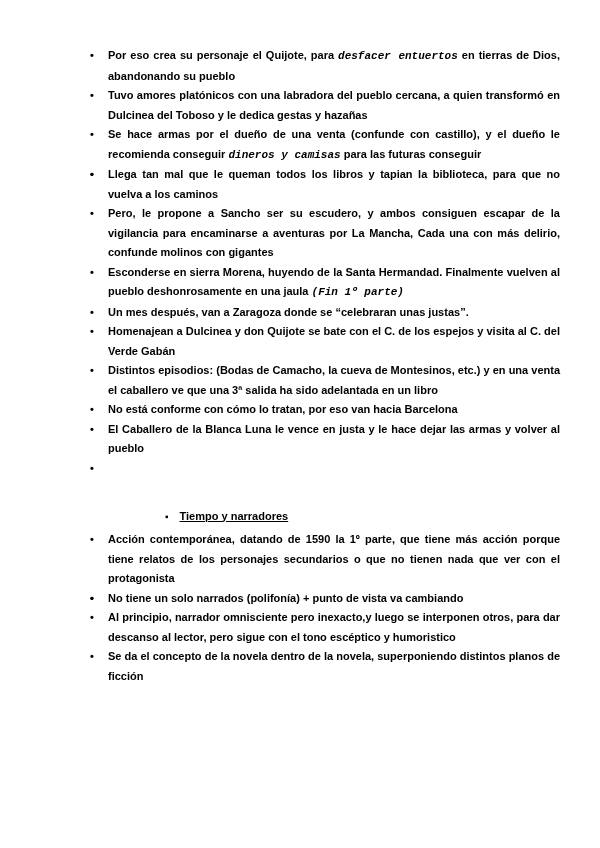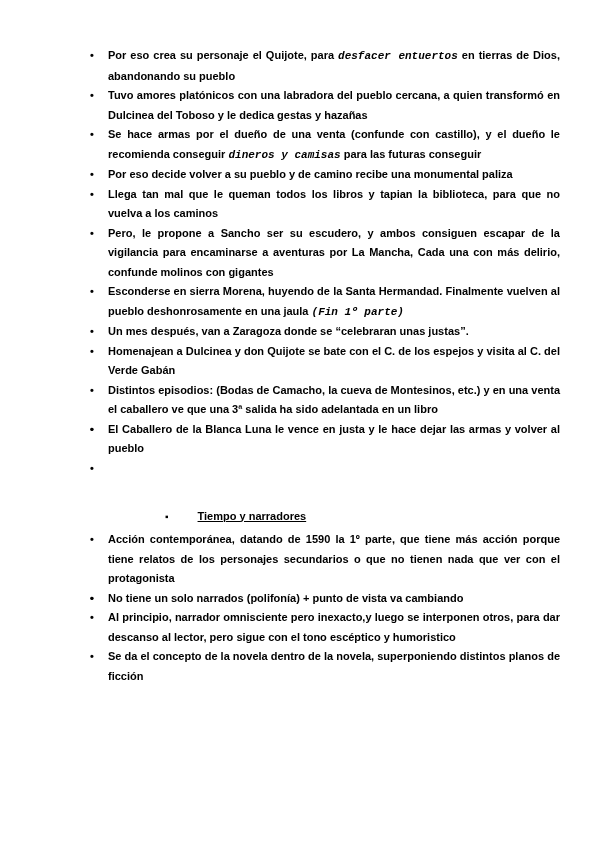--- a/index.html
+++ b/index.html
@@ -11,39 +11,39 @@
     font-weight:700; font-size:11px; line-height:19.5px;
     position:relative; overflow:hidden;
   }
   .content { padding:46px 40px 0 108px; }
   ul.bullet-list { list-style:none; }
   ul.bullet-list li { position:relative; text-align:justify; }
   .bullet { position:absolute; left:-18px; top:0; }
   em { font-style:italic;font-family:Liberation Mono, monospace; }
   .heading { margin:48px 0 4px 57px; }
   .heading-bullet { font-size:10px; }
-  .heading-text { text-decoration:underline; margin-left:29px;text-align:center; }
+  .heading-text { text-decoration:underline; margin-left:11px;text-align:center; }
 </style>
 </head>
 <body>
 
 <div class="page">
   <div class="content">
     <ul class="bullet-list">
         <li><span class="bullet">•</span><span class="item-text"><span>Por eso crea su personaje el Quijote, para </span><em>desfacer entuertos</em><span> en tierras de Dios, abandonando su pueblo</span></span></li>
         <li><span class="bullet">•</span><span class="item-text"><span>Tuvo amores platónicos con una labradora del pueblo cercana, a quien transformó en Dulcinea del Toboso y le dedica gestas y hazañas</span></span></li>
         <li><span class="bullet">•</span><span class="item-text"><span>Se hace armas por el dueño de una venta (confunde con castillo), y el dueño le recomienda conseguir </span><em>dineros y camisas</em><span> para las futuras conseguir</span></span></li>
-        <li><span class="bullet">•</span><span class="item-text"><span>Por eso decide volver a su pueblo y de camino recibe una monumental paliza</span></span></li>
+        <li><span class="bullet">•</span></li>
         <li><span class="bullet">•</span><span class="item-text"><span>Llega tan mal que le queman todos los libros y tapian la biblioteca, para que no vuelva a los caminos</span></span></li>
         <li><span class="bullet">•</span><span class="item-text"><span>Pero, le propone a Sancho ser su escudero, y ambos consiguen escapar de la vigilancia para encaminarse a aventuras por La Mancha, Cada una con más delirio,  confunde molinos con gigantes</span></span></li>
         <li><span class="bullet">•</span><span class="item-text"><span>Esconderse en sierra Morena, huyendo de la Santa Hermandad.  Finalmente vuelven al pueblo deshonrosamente en una jaula </span><em>(Fin 1º parte)</em></span></li>
         <li><span class="bullet">•</span><span class="item-text"><span>Un mes después, van a Zaragoza donde se “celebraran unas justas”.</span></span></li>
         <li><span class="bullet">•</span><span class="item-text"><span>Homenajean a Dulcinea y don Quijote se bate con el C. de los espejos y visita al C. del Verde Gabán</span></span></li>
         <li><span class="bullet">•</span><span class="item-text"><span>Distintos episodios: (Bodas de Camacho, la cueva de Montesinos, etc.) y en una venta el caballero ve que una 3ª salida ha sido adelantada en un libro</span></span></li>
-        <li><span class="bullet">•</span></li>
+        <li><span class="bullet">•</span><span class="item-text"><span>No está conforme con cómo lo tratan, por eso van hacia Barcelona</span></span></li>
         <li><span class="bullet">•</span><span class="item-text"><span>El Caballero de la Blanca Luna le vence en justa y le hace dejar las armas y volver al pueblo</span></span></li>
         <li><span class="bullet">•</span></li>
       </ul>
     <div class="heading">
       <span class="heading-bullet">▪</span><span class="heading-text">Tiempo y narradores</span>
     </div>
     <ul class="bullet-list">
         <li><span class="bullet">•</span><span class="item-text"><span>Acción contemporánea, datando de 1590 la 1º parte, que tiene más acción porque tiene relatos de los personajes secundarios o que no tienen nada que ver con el protagonista</span></span></li>
         <li><span class="bullet">•</span></li>
         <li><span class="bullet">•</span><span class="item-text"><span>No tiene un solo narrados (polifonía) + punto de vista va cambiando</span></span></li>

